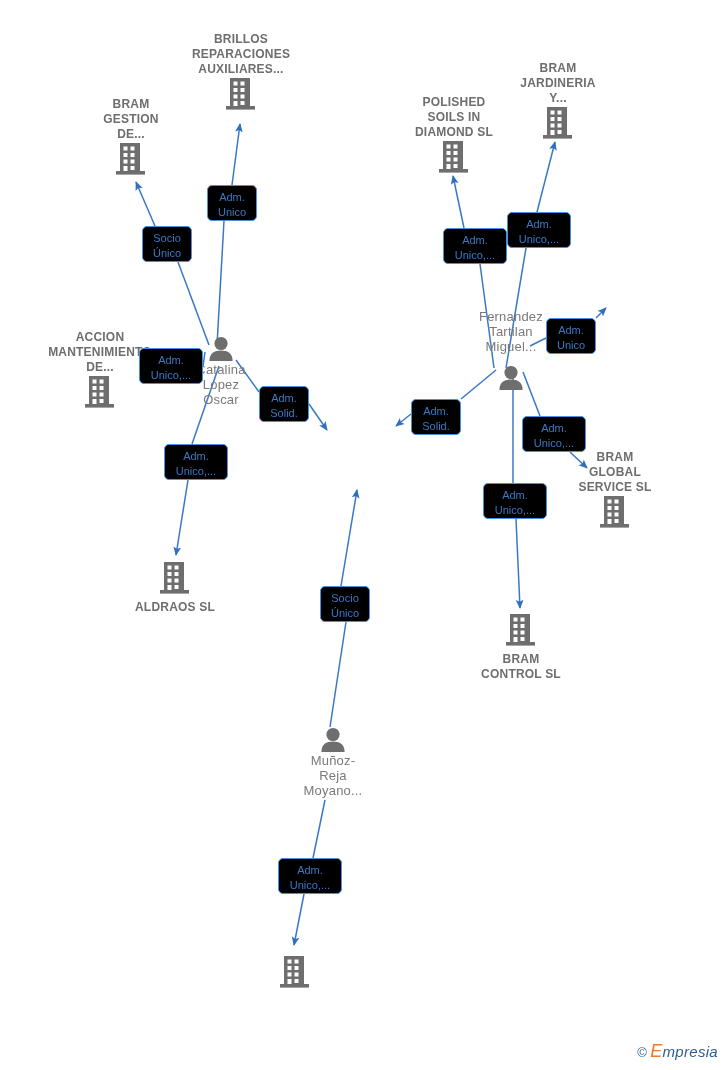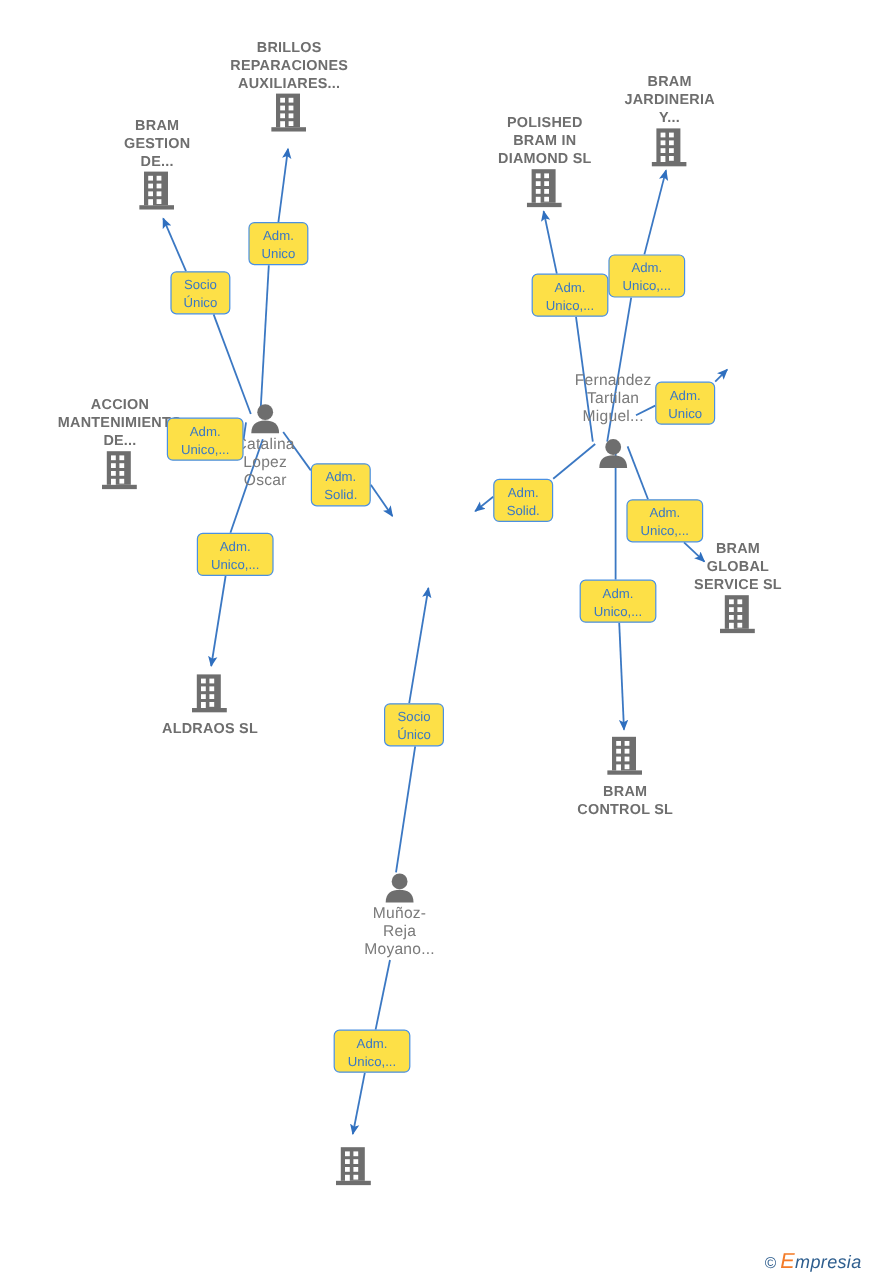--- a/index.html
+++ b/index.html
@@ -51,21 +51,21 @@
     color: #595959;
     font-weight: bold;
   }
   .node-icon {
     display: block;
   }
   .edge-label {
     position: absolute;
     border: 1.4px solid #4a90e2;
     border-radius: 5px;
-    background: #fde047;
+    background: #000000;
     color: #3b78c3;
     font-size: 11px;
     line-height: 15px;
     text-align: center;
     padding: 4px 6px 5px 6px;
     box-sizing: border-box;
     white-space: pre-line;
     font-family: "Liberation Sans", sans-serif;
   }
   .watermark {
@@ -174,21 +174,21 @@
       <rect x="14.5" y="11" width="4" height="4" fill="#fff"></rect>
       <rect x="7.5" y="17.5" width="4" height="4" fill="#fff"></rect>
       <rect x="14.5" y="17.5" width="4" height="4" fill="#fff"></rect>
       <rect x="7.5" y="24" width="4" height="5" fill="#fff"></rect>
       <rect x="14.5" y="24" width="4" height="4" fill="#fff"></rect>
     </svg>
   </div>
 
   <div class="node" style="left:454px; top:95px;">
     <div class="node-label">POLISHED
-BRAM IN
+SOILS IN
 DIAMOND  SL</div>
     <svg class="node-icon" width="30" height="34" viewBox="0 0 30 34">
       <rect x="4" y="1" width="20" height="28" fill="#6e6e6e"></rect>
       <rect x="0" y="29" width="29" height="3.6" fill="#6e6e6e"></rect>
       <rect x="7.5" y="4.5" width="4" height="4" fill="#fff"></rect>
       <rect x="14.5" y="4.5" width="4" height="4" fill="#fff"></rect>
       <rect x="7.5" y="11" width="4" height="4" fill="#fff"></rect>
       <rect x="14.5" y="11" width="4" height="4" fill="#fff"></rect>
       <rect x="7.5" y="17.5" width="4" height="4" fill="#fff"></rect>
       <rect x="14.5" y="17.5" width="4" height="4" fill="#fff"></rect>

